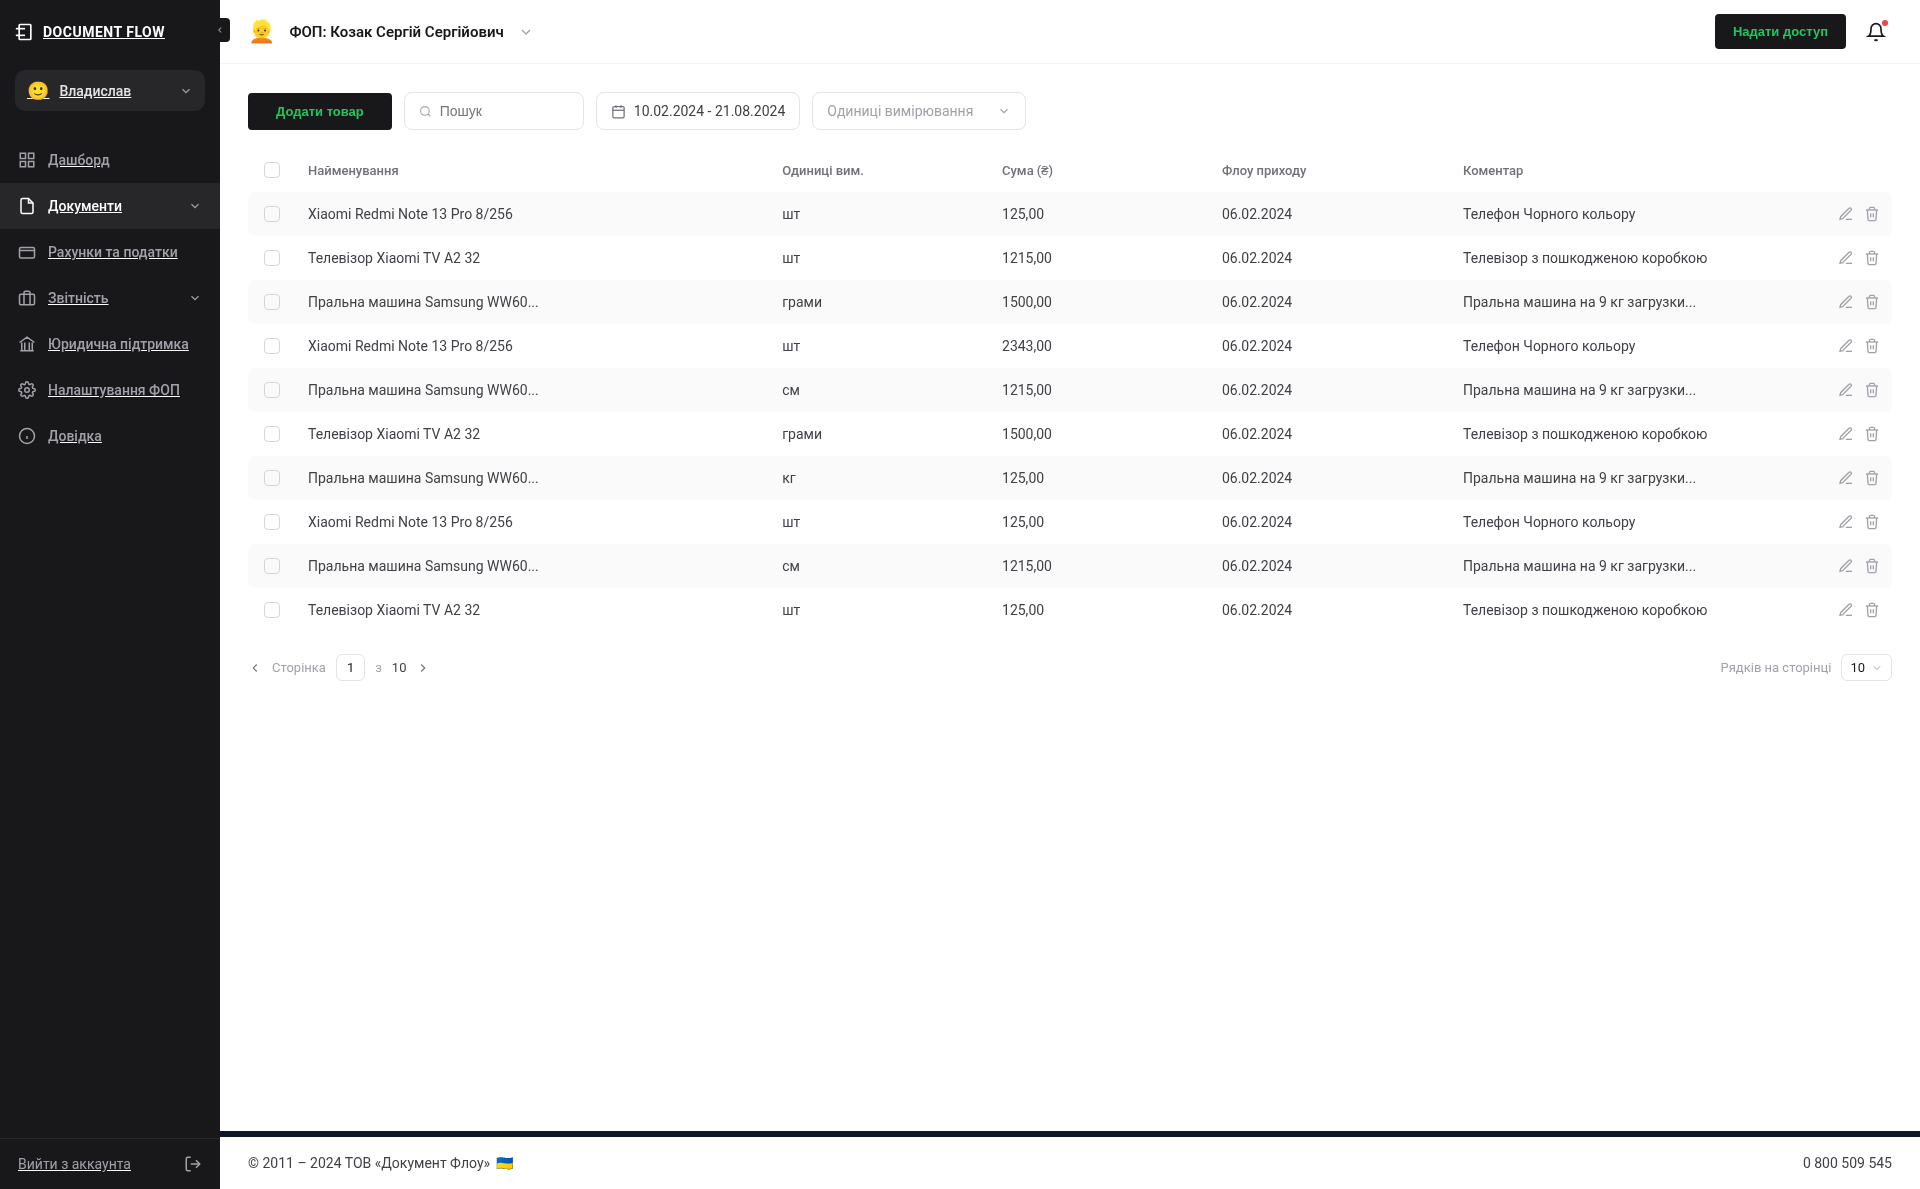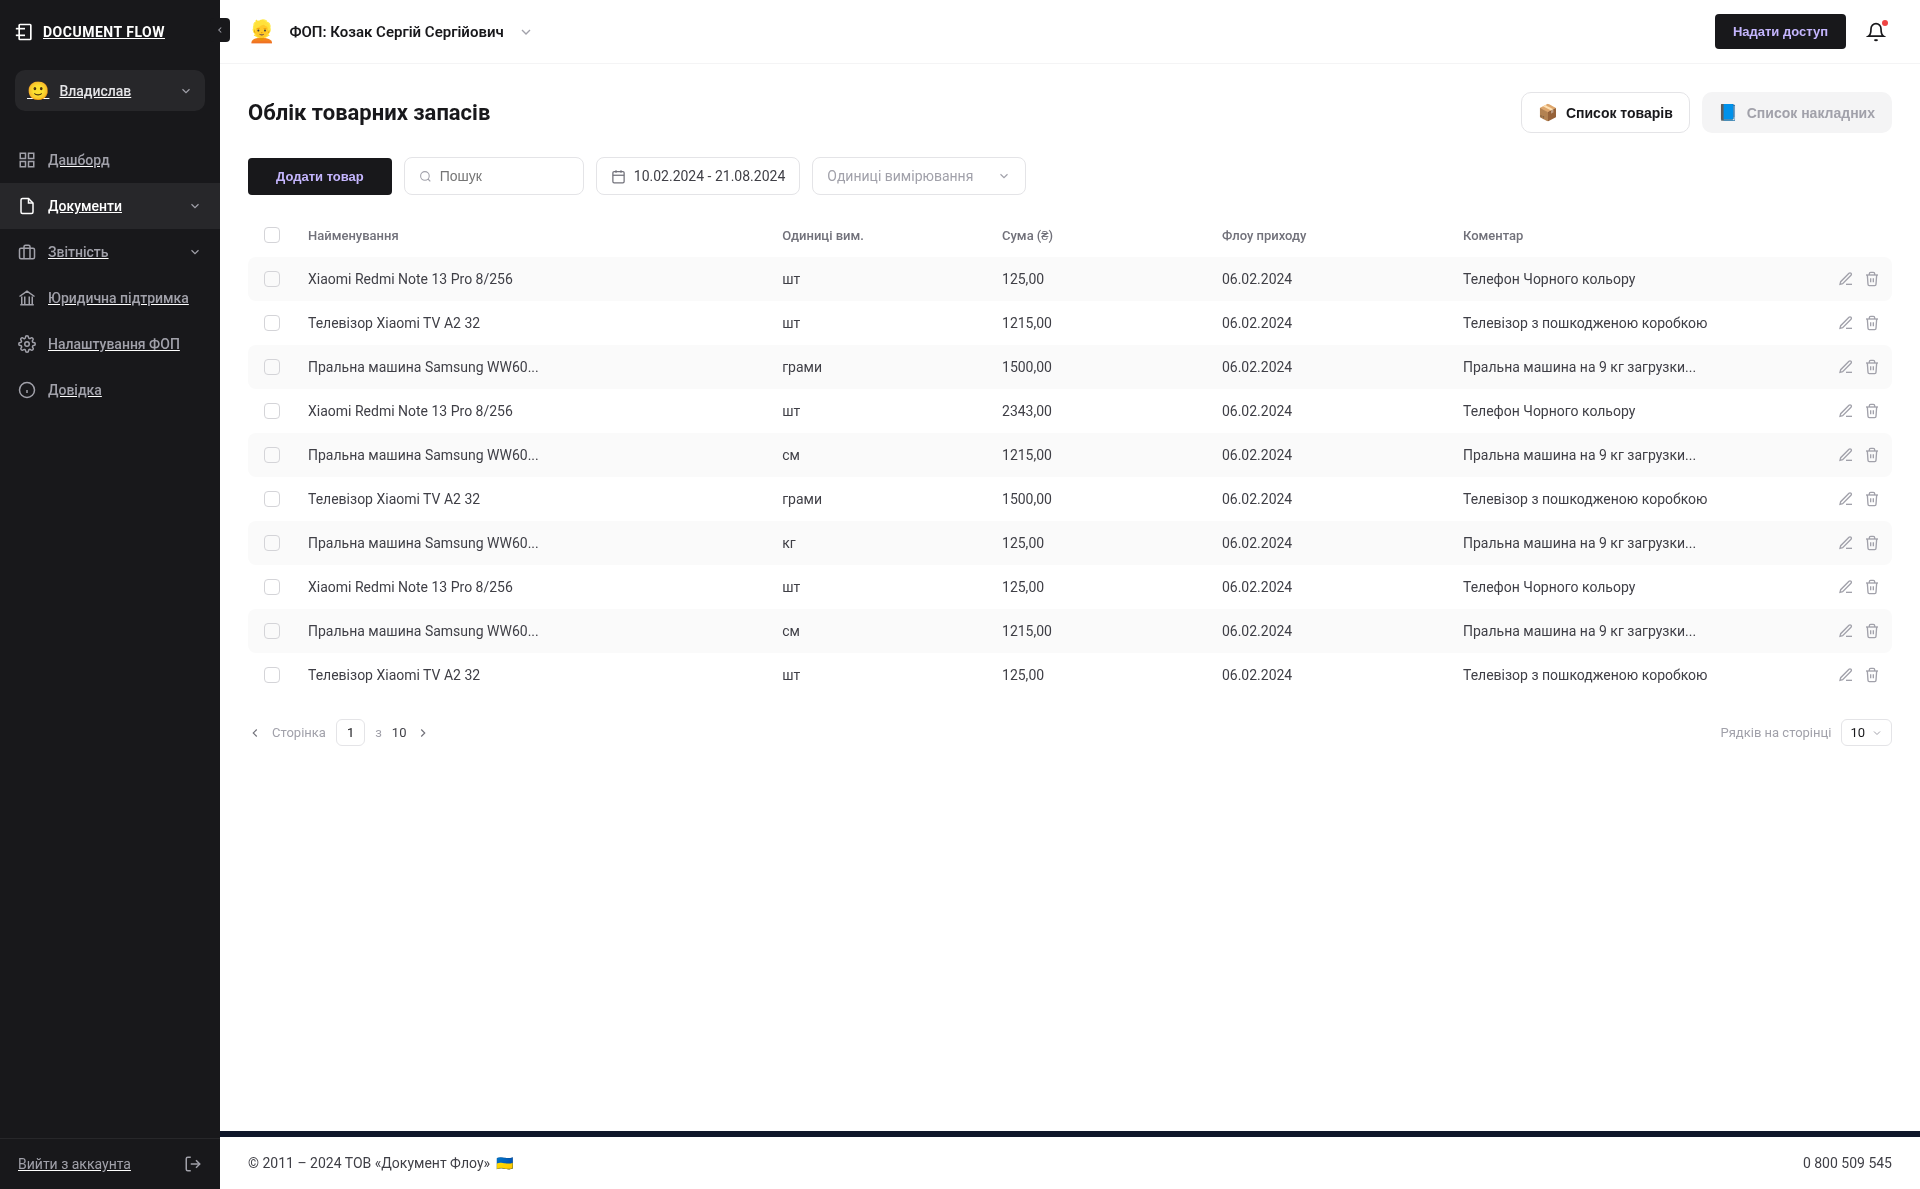--- a/index.html
+++ b/index.html
@@ -16,21 +16,21 @@
 .nav-item { display: flex; align-items: center; gap: 12px; padding: 14px 18px; color: #a1a1aa; cursor: pointer; font-weight: 500; }
 .nav-item.active { background: #27272a; color: #fff; }
 .nav-item .nav-icon { width: 18px; height: 18px; flex-shrink: 0; }
 .nav-label { flex: 1; }
 .logout { display: flex; align-items: center; gap: 12px; padding: 16px 18px; color: #a1a1aa; border-top: 1px solid #27272a; cursor: pointer; }
 .main { flex: 1; background: #fff; display: flex; flex-direction: column; }
 .topbar { display: flex; align-items: center; padding: 14px 28px; border-bottom: 1px solid #f4f4f5; gap: 14px; }
 .org-emoji { font-size: 22px; }
 .org-name { font-weight: 600; font-size: 15px; }
 .topbar-spacer { flex: 1; }
-.btn-primary { background: #18181b; color: #c4b5fd; border: none; border-radius: 4px; padding: 10px 18px; font-weight: 600; cursor: pointer; font-size: 13px; }
+.btn-primary { background: #18181b; color: #22c55e; border: none; border-radius: 4px; padding: 10px 18px; font-weight: 600; cursor: pointer; font-size: 13px; }
 .bell-wrap { position: relative; padding: 6px; cursor: pointer; }
 .bell-dot { position: absolute; top: 4px; right: 4px; width: 6px; height: 6px; background: #ef4444; border-radius: 50%; }
 .content { padding: 28px; flex: 1; }
 .page-head { display: flex; align-items: center; margin-bottom: 24px; gap: 12px; }
 .page-title { font-size: 22px; font-weight: 700; flex: 1; }
 .tab-btn { display: flex; align-items: center; gap: 8px; border: 1px solid #e4e4e7; background: #fff; border-radius: 10px; padding: 10px 16px; font-weight: 600; font-size: 14px; cursor: pointer; color: #18181b; }
 .tab-btn.inactive { border-color: transparent; background: #f4f4f5; color: #a1a1aa; }
 .tab-emoji { font-size: 16px; }
 .toolbar { display: flex; gap: 12px; margin-bottom: 18px; align-items: center; }
 .search-wrap { display: flex; align-items: center; gap: 8px; border: 1px solid #e4e4e7; border-radius: 8px; padding: 10px 14px; width: 180px; color: #a1a1aa; }
@@ -96,20 +96,27 @@
             <path d="M14 2H6a2 2 0 0 0-2 2v16a2 2 0 0 0 2 2h12a2 2 0 0 0 2-2V8z"></path>
             <polyline points="14 2 14 8 20 8"></polyline>
           </svg>
         <span class="nav-label">Документи</span>
         <svg class="chev" width="14" height="14" viewBox="0 0 24 24" fill="none" stroke="currentColor" stroke-width="2">
             <polyline points="6 9 12 15 18 9"></polyline>
           </svg>
       </div>
       <div class="nav-item">
         <svg class="nav-icon" viewBox="0 0 24 24" fill="none" stroke="currentColor" stroke-width="2">
+            <rect x="2" y="6" width="20" height="14" rx="2"></rect>
+            <path d="M2 10h20"></path>
+          </svg>
+        <span class="nav-label">Рахунки та податки</span>
+      </div>
+      <div class="nav-item">
+        <svg class="nav-icon" viewBox="0 0 24 24" fill="none" stroke="currentColor" stroke-width="2">
             <rect x="2" y="7" width="20" height="14" rx="2"></rect>
             <path d="M16 21V5a2 2 0 0 0-2-2h-4a2 2 0 0 0-2 2v16"></path>
           </svg>
         <span class="nav-label">Звітність</span>
         <svg class="chev" width="14" height="14" viewBox="0 0 24 24" fill="none" stroke="currentColor" stroke-width="2">
             <polyline points="6 9 12 15 18 9"></polyline>
           </svg>
       </div>
       <div class="nav-item">
         <svg class="nav-icon" viewBox="0 0 24 24" fill="none" stroke="currentColor" stroke-width="2">
@@ -155,31 +162,20 @@
       <div class="bell-wrap">
         <svg width="20" height="20" viewBox="0 0 24 24" fill="none" stroke="#18181b" stroke-width="2">
             <path d="M18 8A6 6 0 0 0 6 8c0 7-3 9-3 9h18s-3-2-3-9"></path>
             <path d="M13.73 21a2 2 0 0 1-3.46 0"></path>
           </svg>
         <span class="bell-dot"></span>
       </div>
     </div>
 
     <div class="content">
-      <div class="page-head">
-        <h1 class="page-title">Облік товарних запасів</h1>
-        <button class="tab-btn">
-          <span class="tab-emoji">📦</span>
-          <span>Список товарів</span>
-        </button>
-        <button class="tab-btn inactive">
-          <span class="tab-emoji">📘</span>
-          <span>Список накладних</span>
-        </button>
-      </div>
 
       <div class="toolbar">
         <button class="btn-primary" style="padding:11px 28px">Додати товар</button>
         <div class="search-wrap">
           <svg width="15" height="15" viewBox="0 0 24 24" fill="none" stroke="#a1a1aa" stroke-width="2">
               <circle cx="11" cy="11" r="8"></circle>
               <line x1="21" y1="21" x2="16.65" y2="16.65"></line>
             </svg>
           <input class="search-input" placeholder="Пошук" style="">
         </div>

